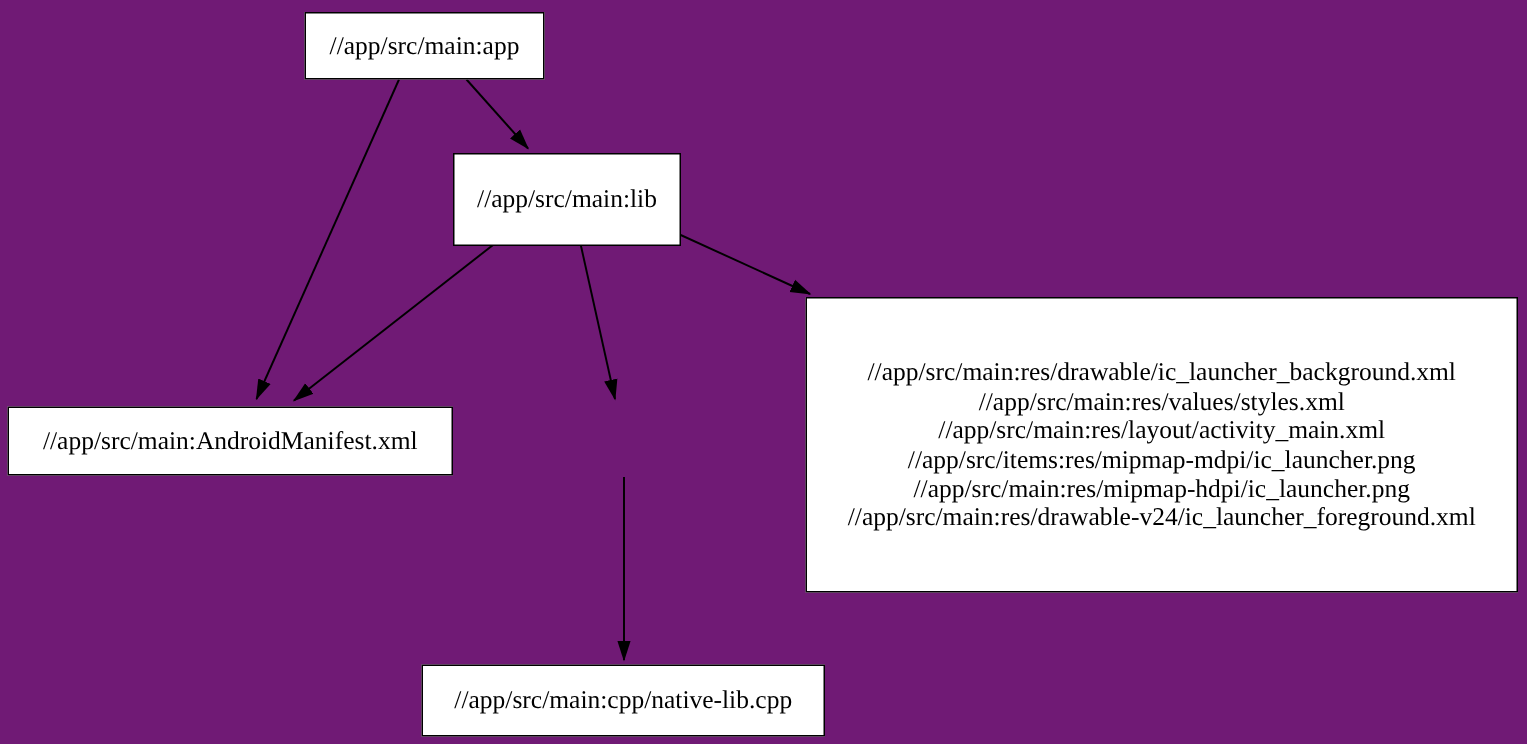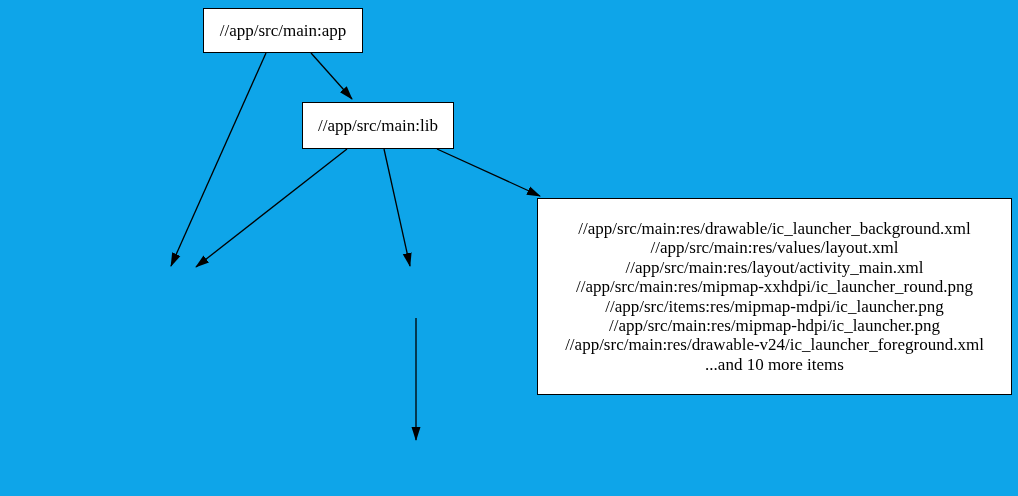--- a/index.html
+++ b/index.html
@@ -4,21 +4,21 @@
 <style>
   html, body {
     margin: 0;
     padding: 0;
     background: #ffffff;
   }
   .canvas {
     position: relative;
     width: 1018px;
     height: 496px;
-    background: #0ea5e9;
+    background: #701a75;
     font-family: "Liberation Serif", "DejaVu Serif", serif;
     color: #000000;
     overflow: hidden;
   }
   svg.edges {
     position: absolute;
     left: 0;
     top: 0;
     width: 1018px;
     height: 496px;
@@ -66,31 +66,35 @@
     <line x1="347" y1="149" x2="196" y2="267" marker-end="url(#arrow)"></line>
     <line x1="384" y1="149" x2="410" y2="266" marker-end="url(#arrow)"></line>
     <line x1="437" y1="149" x2="540" y2="196" marker-end="url(#arrow)"></line>
     <line x1="416" y1="318" x2="416" y2="440" marker-end="url(#arrow)"></line>
   </svg>
 
   <div class="node" style="left:203px; top:8px; width:160px; height:45px;">
     <span>//app/src/main:app</span>
   </div>
 
-  <div class="node" style="left:302px; top:102px; width:152px; height:47px;">
+  <div class="node" style="left:302px; top:102px; width:152px; height:62px;">
     <span>//app/src/main:lib</span>
   </div>
 
+  <div class="node" style="left:5px; top:271px; width:297px; height:46px;">
+    <span>//app/src/main:AndroidManifest.xml</span>
+  </div>
 
 
   <div class="node multiline" style="left:537px; top:198px; width:475px; height:197px;">
     <span class="resline">//app/src/main:res/drawable/ic_launcher_background.xml</span>
-    <span class="resline">//app/src/main:res/values/layout.xml</span>
+    <span class="resline">//app/src/main:res/values/styles.xml</span>
     <span class="resline">//app/src/main:res/layout/activity_main.xml</span>
-    <span class="resline">//app/src/main:res/mipmap-xxhdpi/ic_launcher_round.png</span>
     <span class="resline">//app/src/items:res/mipmap-mdpi/ic_launcher.png</span>
     <span class="resline">//app/src/main:res/mipmap-hdpi/ic_launcher.png</span>
     <span class="resline">//app/src/main:res/drawable-v24/ic_launcher_foreground.xml</span>
-    <span class="resline">...and 10 more items</span>
   </div>
 
+  <div class="node" style="left:281px; top:443px; width:269px; height:48px;">
+    <span>//app/src/main:cpp/native-lib.cpp</span>
+  </div>
 
 </div>
 
 </body></html>

